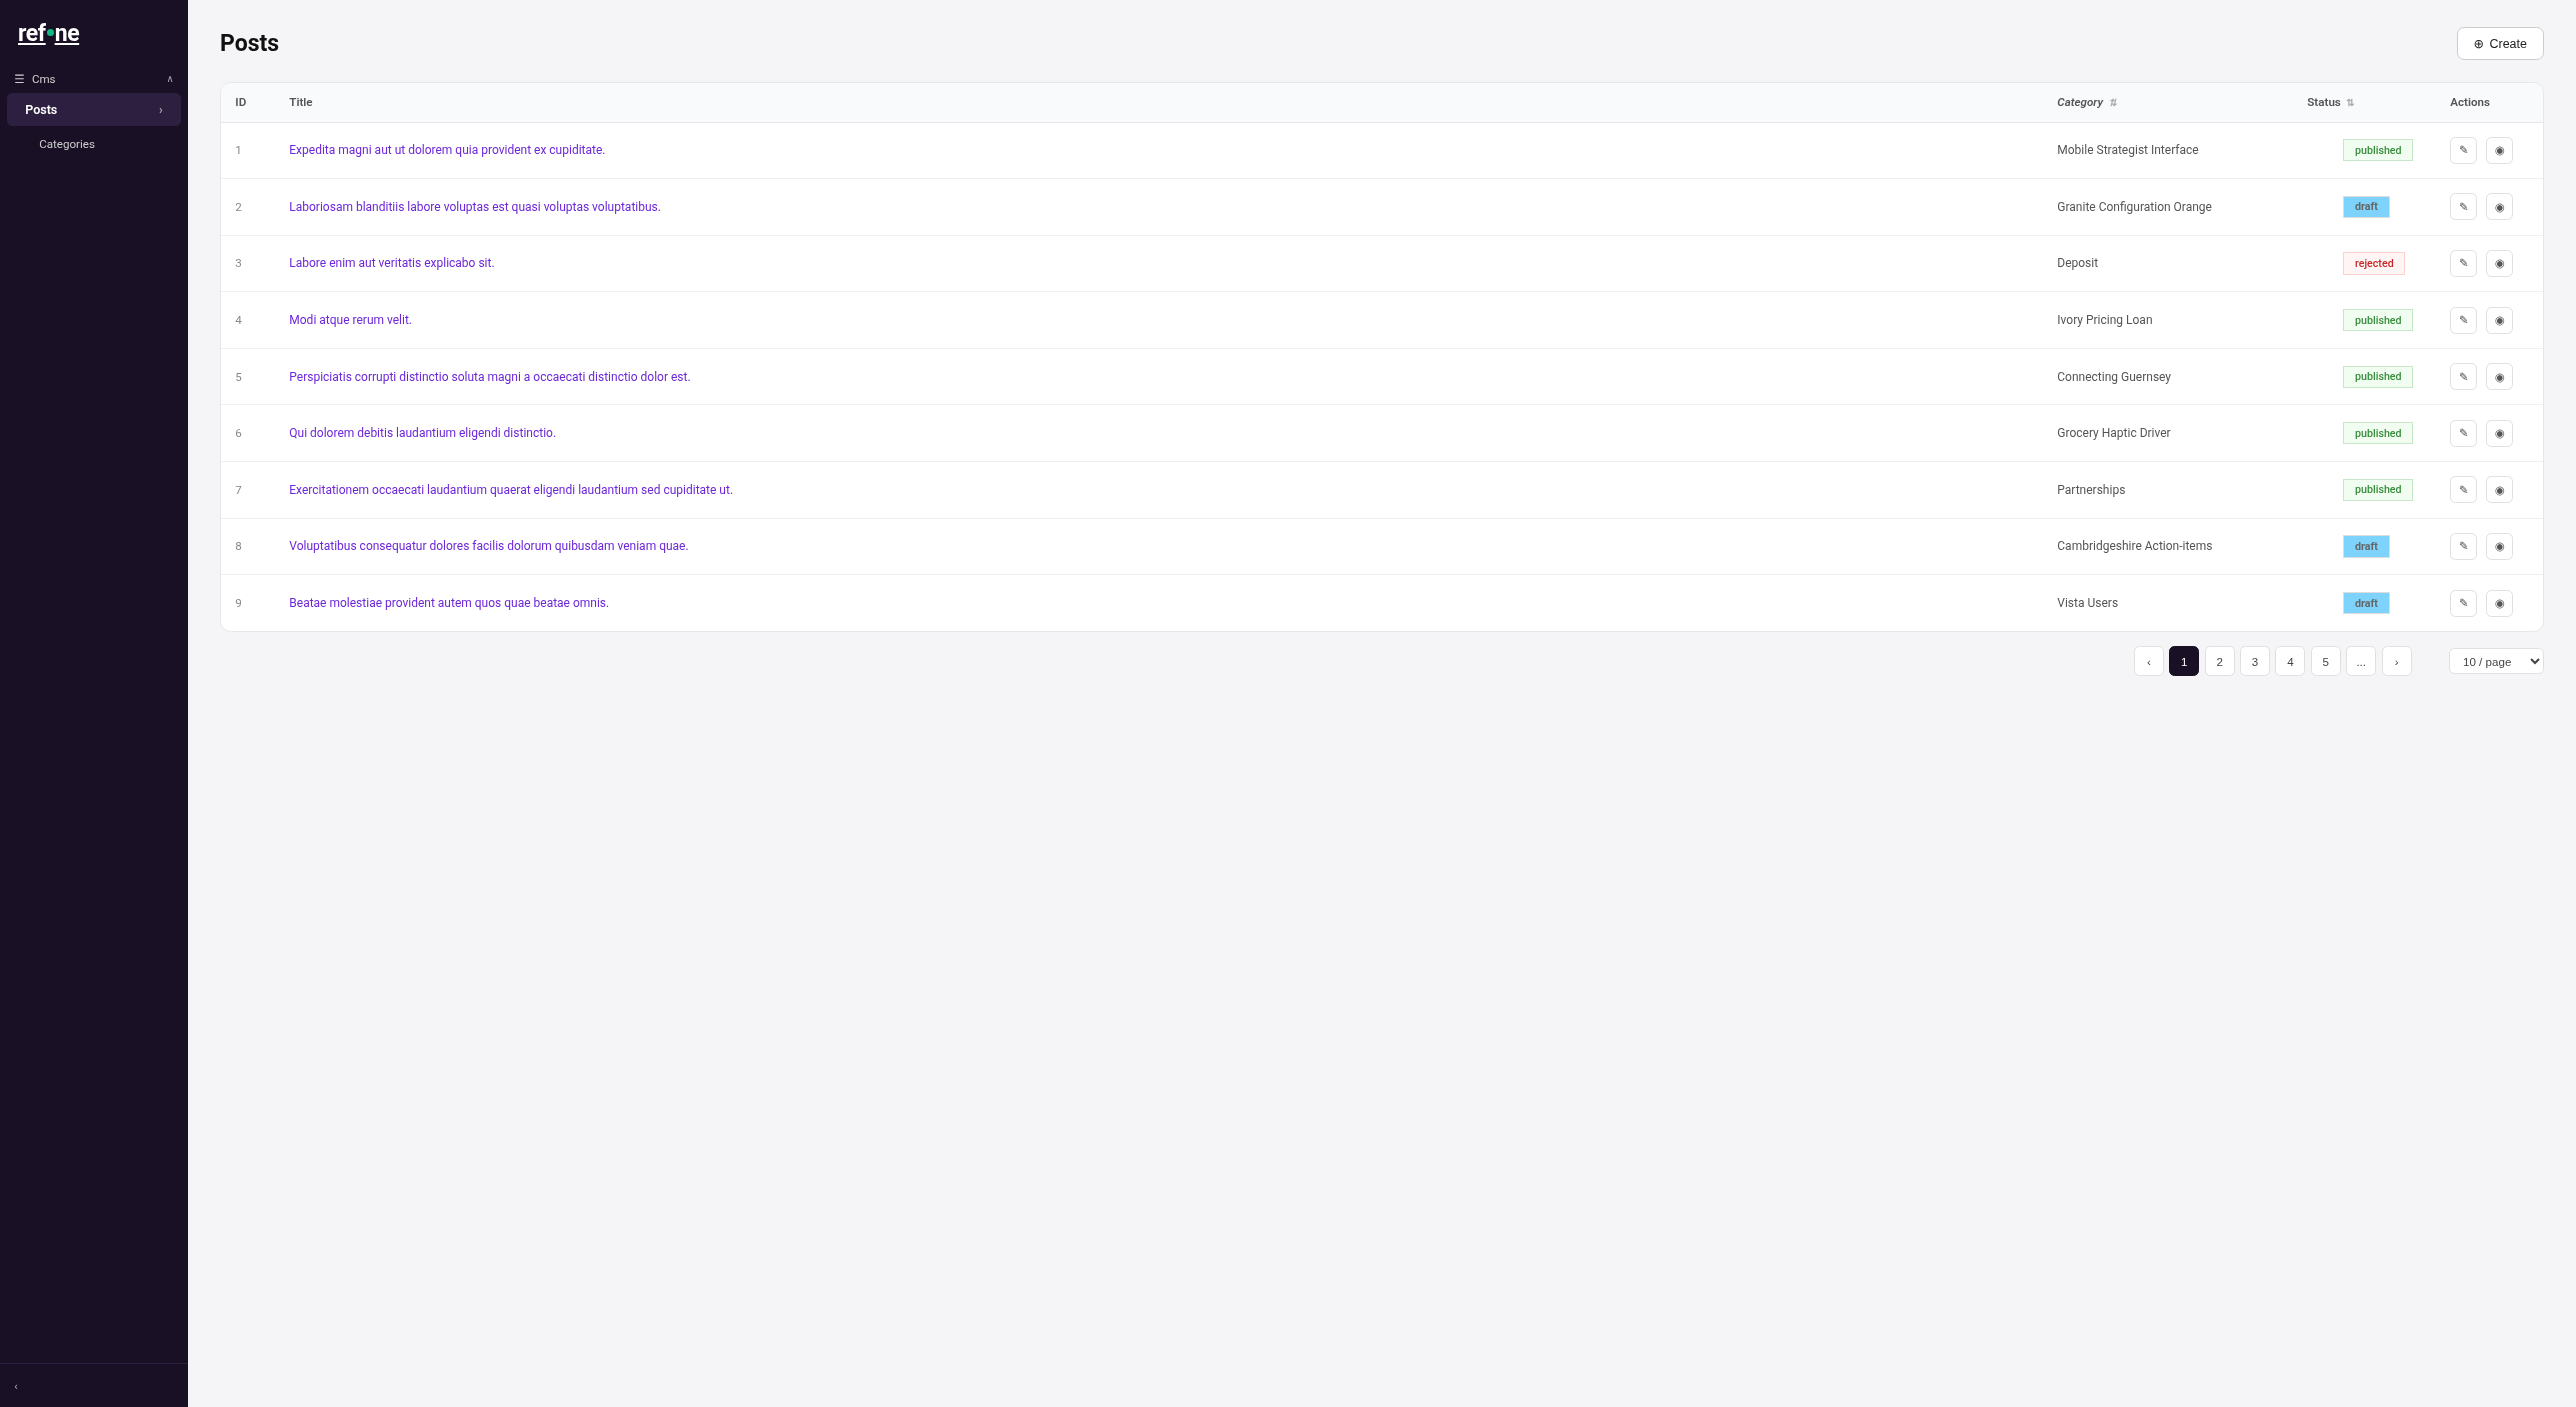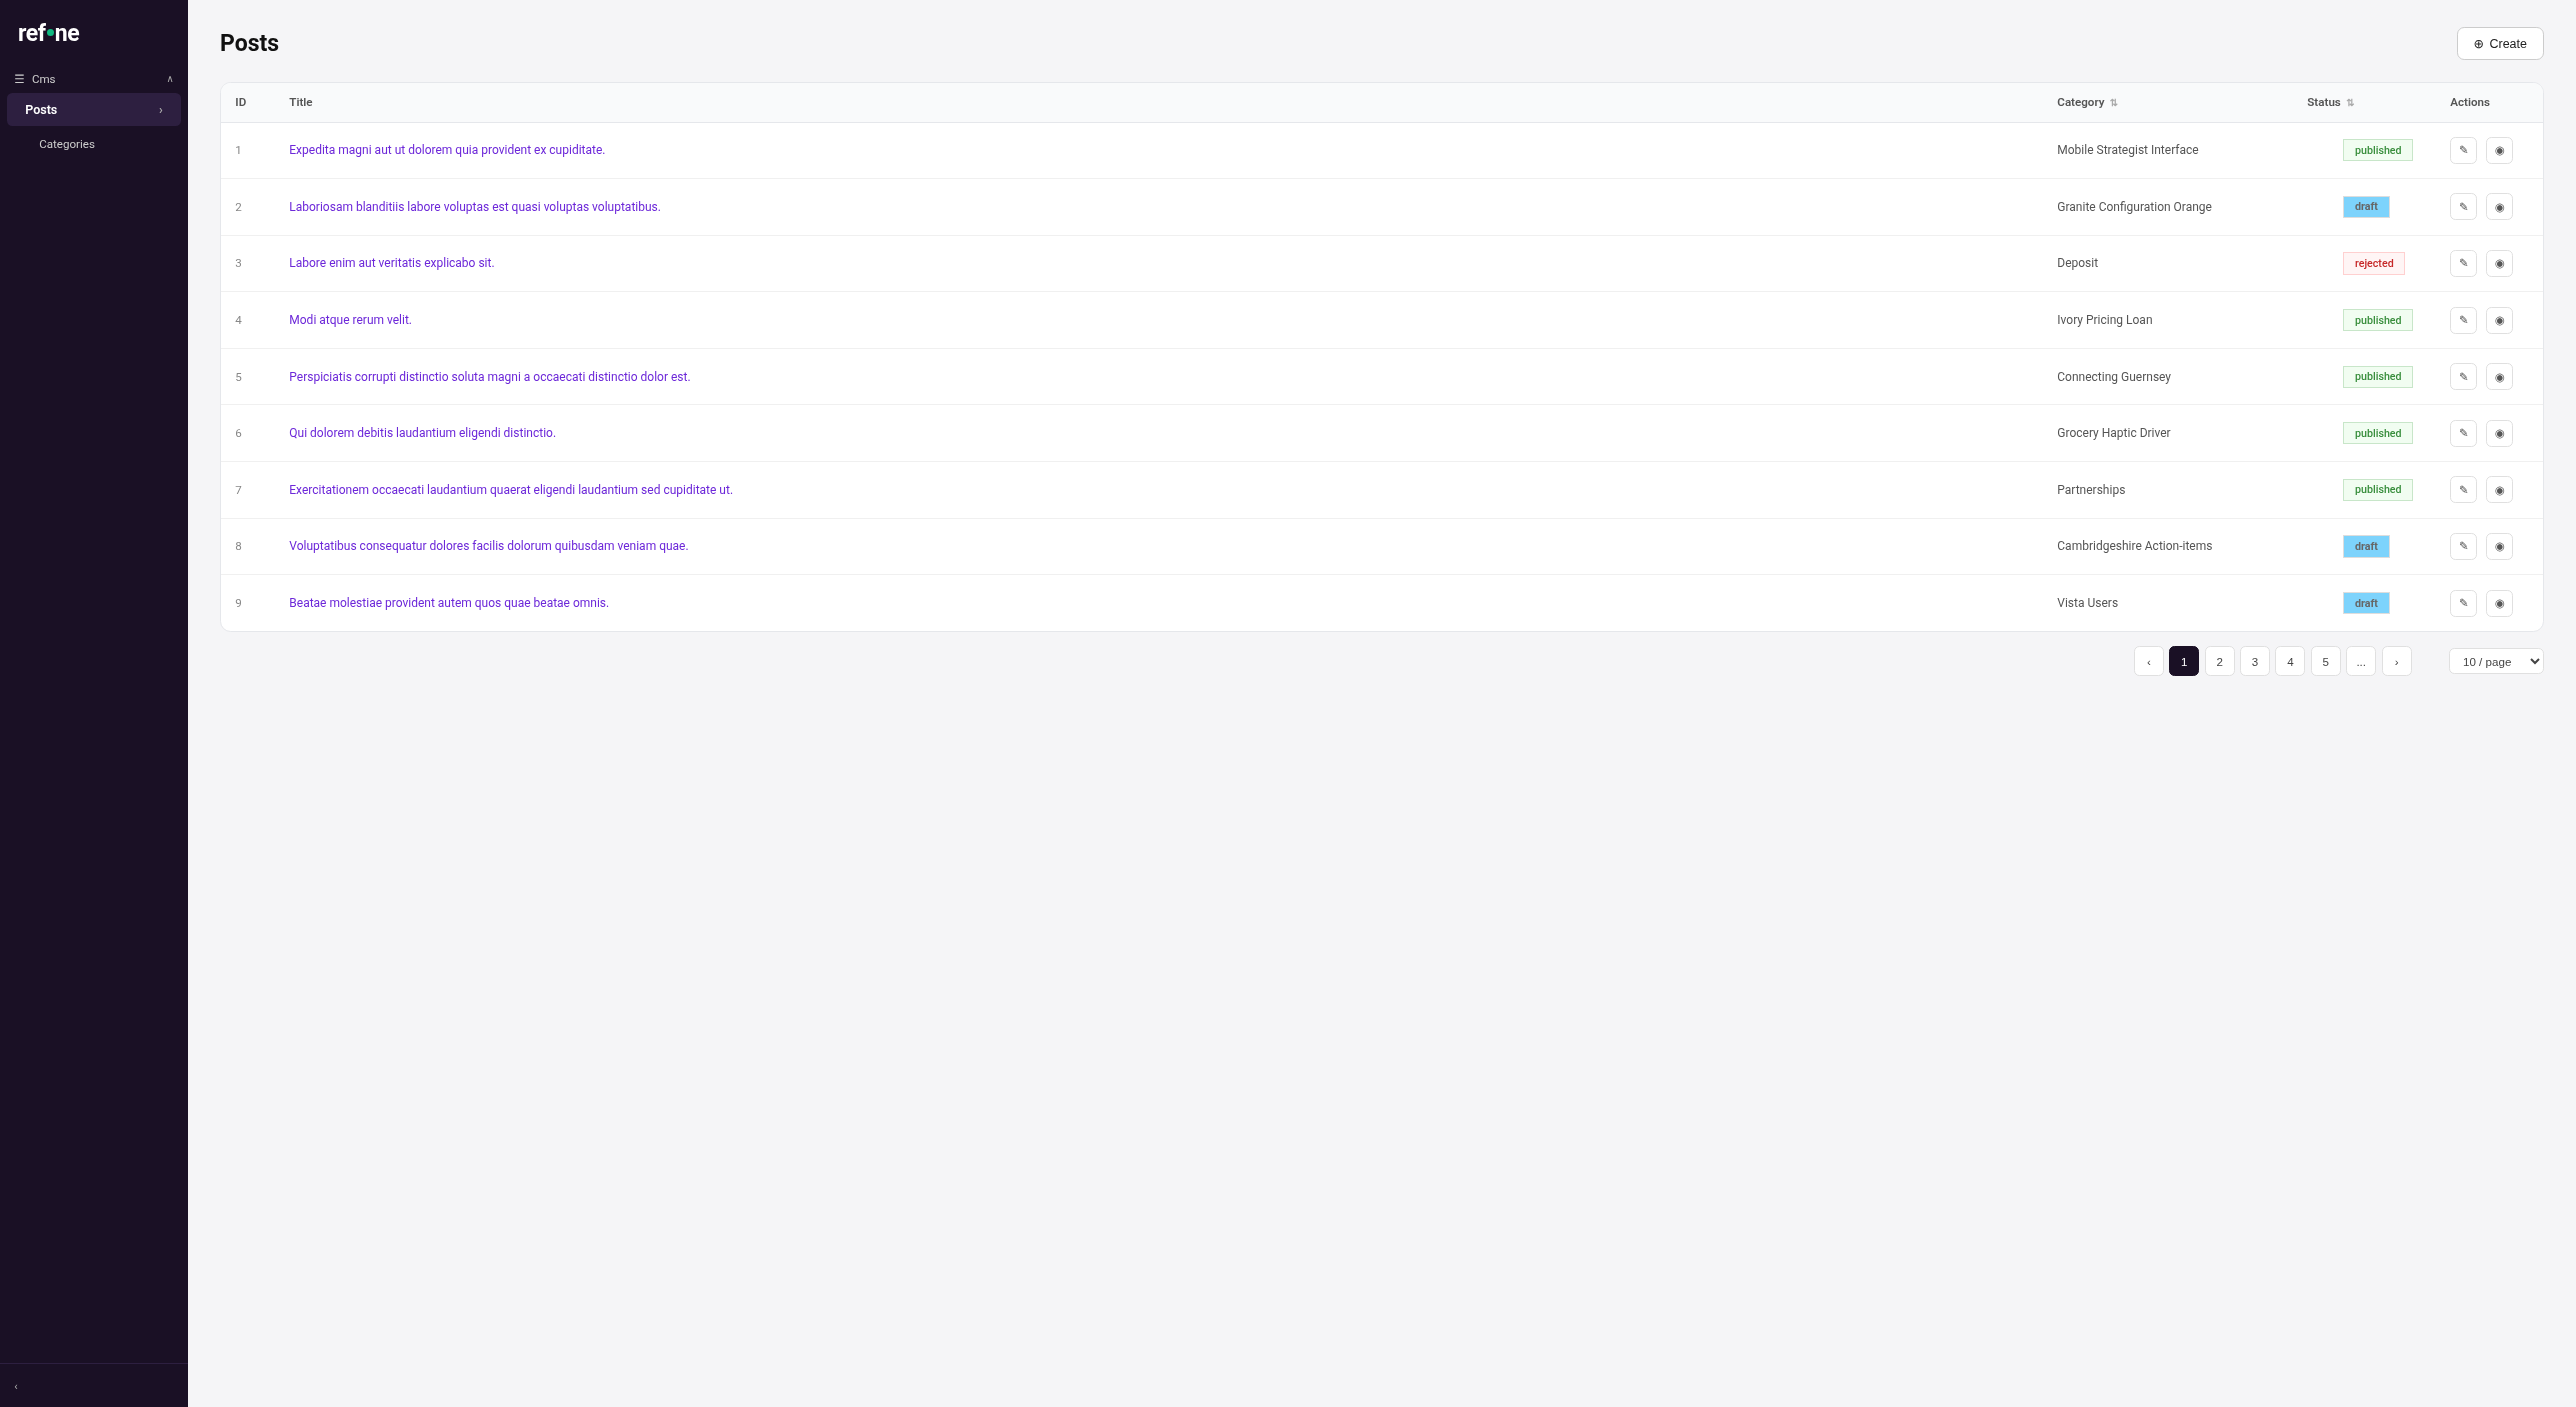--- a/index.html
+++ b/index.html
@@ -12,20 +12,21 @@
       color: #fff;
       display: flex;
       flex-direction: column;
       flex-shrink: 0;
       height: 100vh;
     }
     .sidebar-logo {
       padding: 19.7px 18px 16px;
       display: flex;
       align-items: center;
+      text-decoration: underline;
     }
     .logo-text {
       font-size: 23px;
       font-weight: 700;
       color: #fff;
       letter-spacing: -0.4px;
     }
     .logo-dot {
       display: inline-block;
       width: 7.2px;
@@ -137,21 +138,21 @@
     }
     th {
       padding: 12.5px 14.3px;
       font-size: 11.6px;
       font-weight: 600;
       color: #555;
       text-align: left;
     }
     th.id-col { width: 54px; }
     th.title-col { width: auto; }
-    th.category-col { width: 250px; }
+    th.category-col { width: 250px; font-style: italic; }
     th.status-col { width: 143px; }
     th.actions-col { width: 107px; }
     .th-inner {
       display: flex;
       align-items: center;
       gap: 5.4px;
     }
     .filter-icon {
       color: #aaa;
       font-size: 9.8px;

